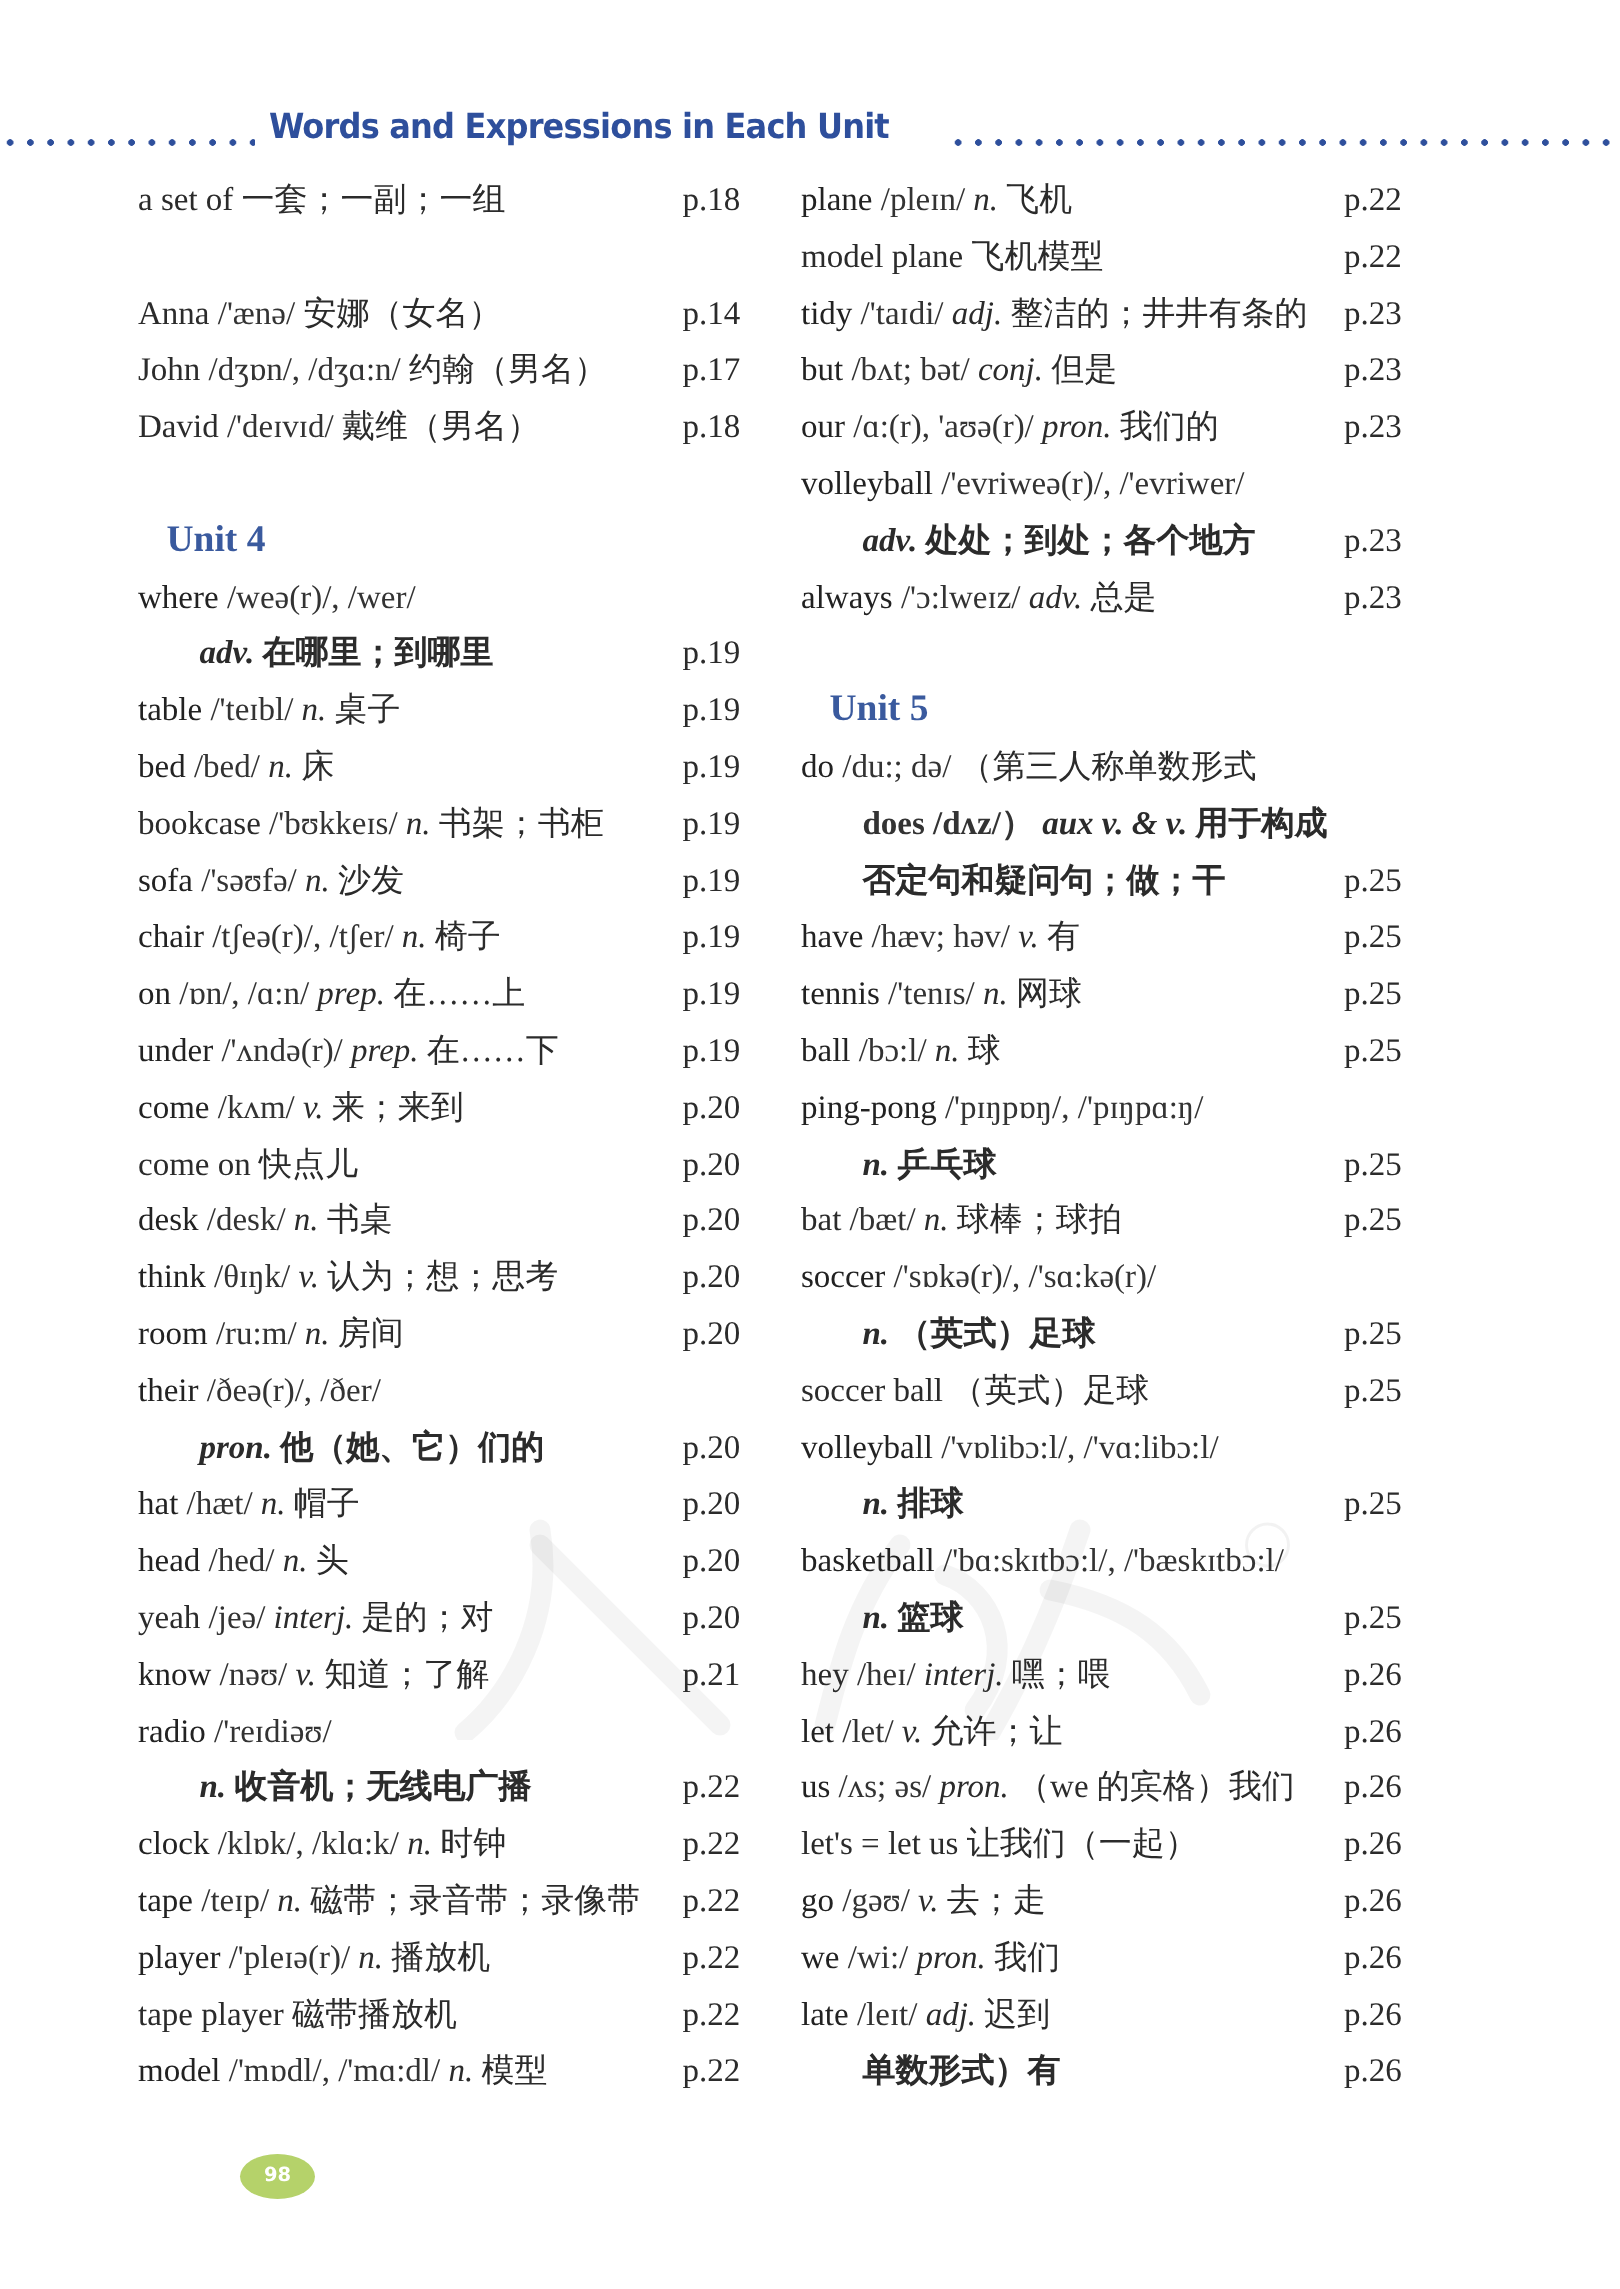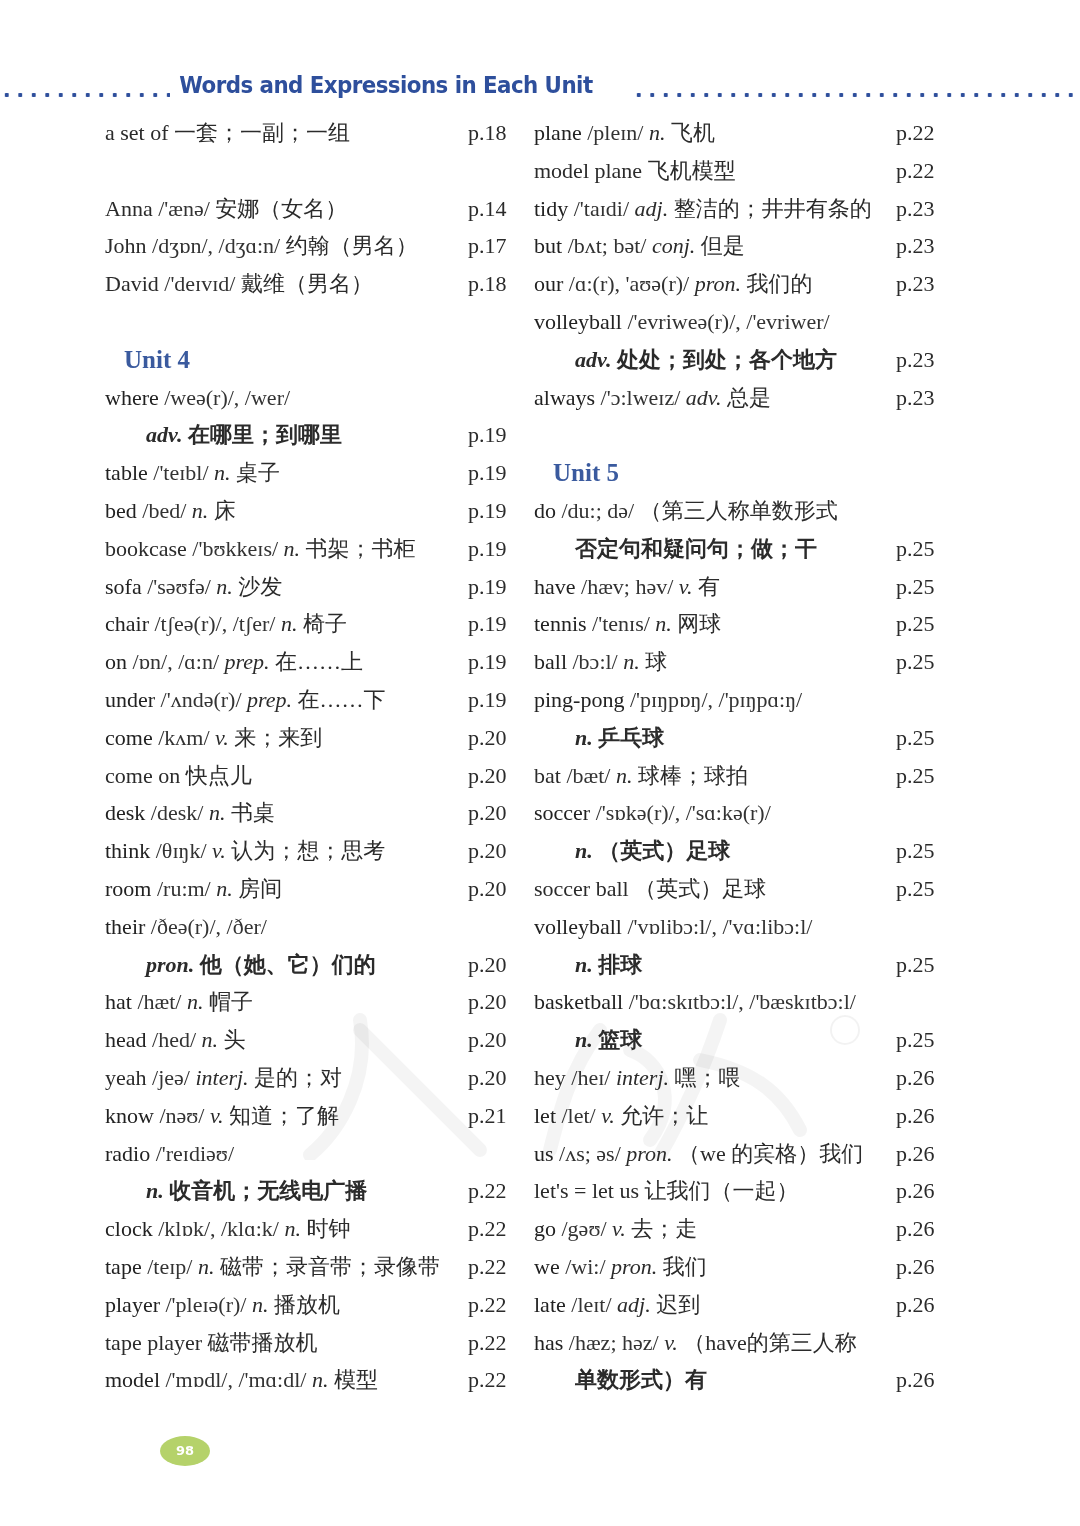--- a/index.html
+++ b/index.html
@@ -17,21 +17,21 @@
     background-size: 13.5px 6px; background-repeat: repeat-x;
   }
   .dots.left { width: 170px; margin-left: 0; }
   .dots.right { flex: 1 1 auto; margin-right: 0; }
   .header-title {
     font-family: "DejaVu Sans", "Liberation Sans", sans-serif; font-weight: bold;
     color: #2e4f9c; font-size: 23px; padding: 0 8px 0 10px; white-space: nowrap;
     letter-spacing: -0.6px; transform: scaleX(0.93); transform-origin: left center;
   }
   .col { position: absolute; top: 114px; }
-  .col.left { left: 105px; width: 410px; }
+  .col.left { left: 92px; width: 410px; }
   .col.right { left: 534px; width: 410px; }
   .line {
     position: relative; height: 37.8px; line-height: 37.8px; font-size: 22px; white-space: nowrap;
   }
   .line.indent .text { padding-left: 41px; font-weight: bold; }
   .line .page { position: absolute; left: 363px; top: 0; }
   .col.right .line .page { left: 362px; }
   .hw { font-weight: normal; color: #222; }
   .ipa { color: #333; text-align: right; }
   .pos { font-style: italic; }
@@ -110,20 +110,21 @@
     <div class="line"><span class="text"><span>model plane</span> <span>飞机模型</span></span><span class="page">p.22</span></div>
     <div class="line"><span class="text"><span class="hw">tidy</span> <span class="ipa">/'taɪdi/</span> <span class="pos">adj.</span> <span>整洁的；井井有条的</span></span><span class="page">p.23</span></div>
     <div class="line"><span class="text"><span class="hw">but</span> <span class="ipa">/bʌt; bət/</span> <span class="pos">conj.</span> <span>但是</span></span><span class="page">p.23</span></div>
     <div class="line"><span class="text"><span class="hw">our</span> <span class="ipa">/ɑ:(r), 'aʊə(r)/</span> <span class="pos">pron.</span> <span>我们的</span></span><span class="page">p.23</span></div>
     <div class="line"><span class="text"><span class="hw">volleyball</span> <span class="ipa">/'evriweə(r)/, /'evriwer/</span></span></div>
     <div class="line indent"><span class="text"><span class="pos">adv.</span> <span>处处；到处；各个地方</span></span><span class="page">p.23</span></div>
     <div class="line"><span class="text"><span class="hw">always</span> <span class="ipa">/'ɔ:lweɪz/</span> <span class="pos">adv.</span> <span>总是</span></span><span class="page">p.23</span></div>
     <div class="spacer" style="height: 37.8px;"></div>
     <div class="unit-title">Unit 5</div>
     <div class="line"><span class="text"><span class="hw">do</span> <span class="ipa">/du:; də/</span> <span>（第三人称单数形式</span></span></div>
+    <div class="line indent"><span class="text"><span class="ipa">does /dʌz/）</span> <span class="pos">aux v. &amp; v.</span> <span>用于构成</span></span></div>
     <div class="line indent"><span class="text"><span>否定句和疑问句；做；干</span></span><span class="page">p.25</span></div>
     <div class="line"><span class="text"><span class="hw">have</span> <span class="ipa">/hæv; həv/</span> <span class="pos">v.</span> <span>有</span></span><span class="page">p.25</span></div>
     <div class="line"><span class="text"><span class="hw">tennis</span> <span class="ipa">/'tenɪs/</span> <span class="pos">n.</span> <span>网球</span></span><span class="page">p.25</span></div>
     <div class="line"><span class="text"><span class="hw">ball</span> <span class="ipa">/bɔ:l/</span> <span class="pos">n.</span> <span>球</span></span><span class="page">p.25</span></div>
     <div class="line"><span class="text"><span class="hw">ping-pong</span> <span class="ipa">/'pɪŋpɒŋ/, /'pɪŋpɑ:ŋ/</span></span></div>
     <div class="line indent"><span class="text"><span class="pos">n.</span> <span>乒乓球</span></span><span class="page">p.25</span></div>
     <div class="line"><span class="text"><span>bat</span> <span class="ipa">/bæt/</span> <span class="pos">n.</span> <span>球棒；球拍</span></span><span class="page">p.25</span></div>
     <div class="line"><span class="text"><span class="hw">soccer</span> <span class="ipa">/'sɒkə(r)/, /'sɑ:kə(r)/</span></span></div>
     <div class="line indent"><span class="text"><span class="pos">n.</span> <span>（英式）足球</span></span><span class="page">p.25</span></div>
     <div class="line"><span class="text"><span>soccer ball</span> <span>（英式）足球</span></span><span class="page">p.25</span></div>
@@ -131,17 +132,16 @@
     <div class="line indent"><span class="text"><span class="pos">n.</span> <span>排球</span></span><span class="page">p.25</span></div>
     <div class="line"><span class="text"><span class="hw">basketball</span> <span class="ipa">/'bɑ:skɪtbɔ:l/, /'bæskɪtbɔ:l/</span></span></div>
     <div class="line indent"><span class="text"><span class="pos">n.</span> <span>篮球</span></span><span class="page">p.25</span></div>
     <div class="line"><span class="text"><span>hey</span> <span class="ipa">/heɪ/</span> <span class="pos">interj.</span> <span>嘿；喂</span></span><span class="page">p.26</span></div>
     <div class="line"><span class="text"><span class="hw">let</span> <span class="ipa">/let/</span> <span class="pos">v.</span> <span>允许；让</span></span><span class="page">p.26</span></div>
     <div class="line"><span class="text"><span class="hw">us</span> <span class="ipa">/ʌs; əs/</span> <span class="pos">pron.</span> <span>（we 的宾格）我们</span></span><span class="page">p.26</span></div>
     <div class="line"><span class="text"><span>let's = let us</span> <span> 让我们（一起）</span></span><span class="page">p.26</span></div>
     <div class="line"><span class="text"><span class="hw">go</span> <span class="ipa">/gəʊ/</span> <span class="pos">v.</span> <span>去；走</span></span><span class="page">p.26</span></div>
     <div class="line"><span class="text"><span class="hw">we</span> <span class="ipa">/wi:/</span> <span class="pos">pron.</span> <span>我们</span></span><span class="page">p.26</span></div>
     <div class="line"><span class="text"><span class="hw">late</span> <span class="ipa">/leɪt/</span> <span class="pos">adj.</span> <span>迟到</span></span><span class="page">p.26</span></div>
-    <div class="line"><span class="text"><span class="hw">has</span> <span class="ipa">/hæz; həz/</span> <span class="pos">v.</span> <span>（have的第三人称</span></span></div>
     <div class="line indent"><span class="text"><span>单数形式）有</span></span><span class="page">p.26</span></div>
   </div>
 
 <div class="page-number">98</div>
 
 </body></html>

